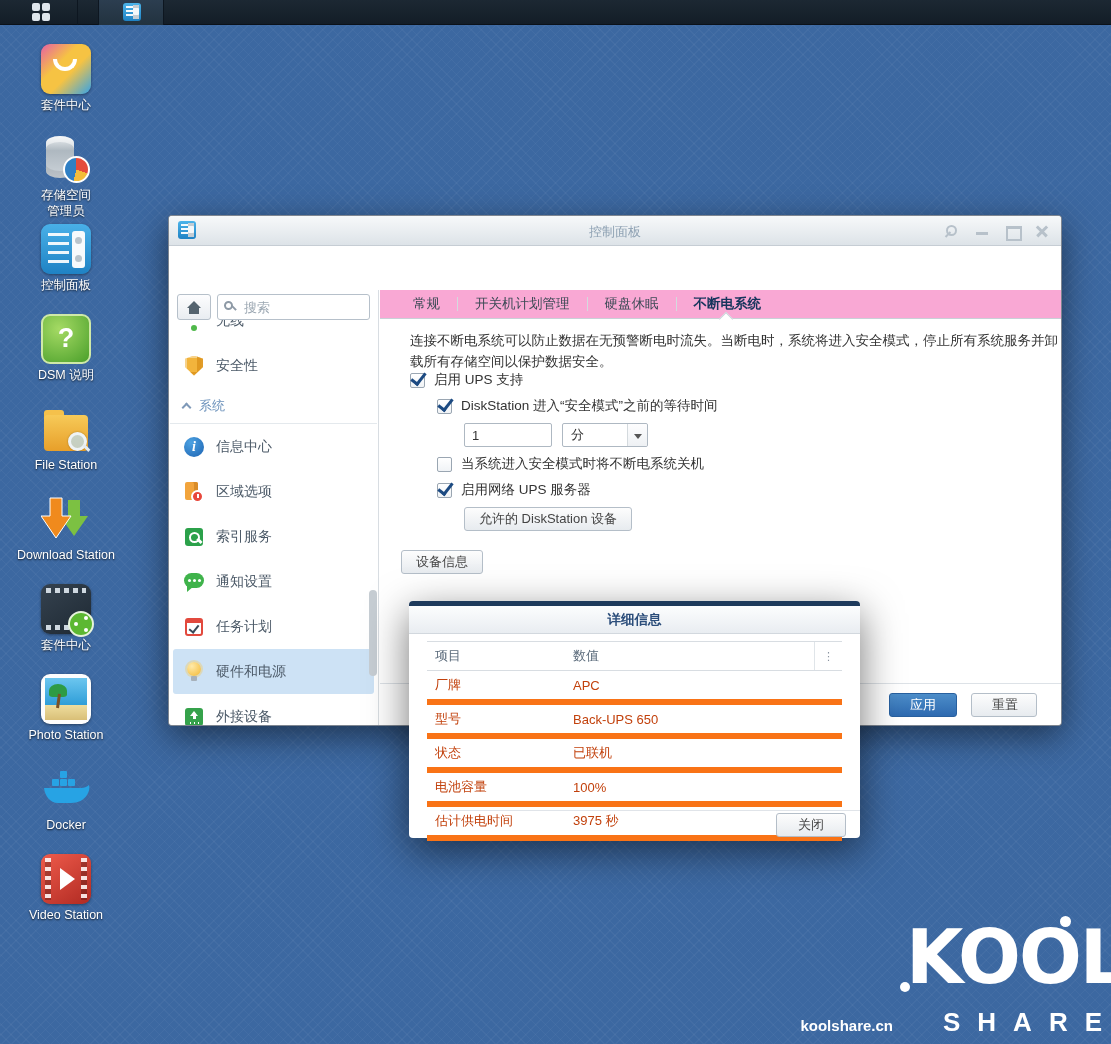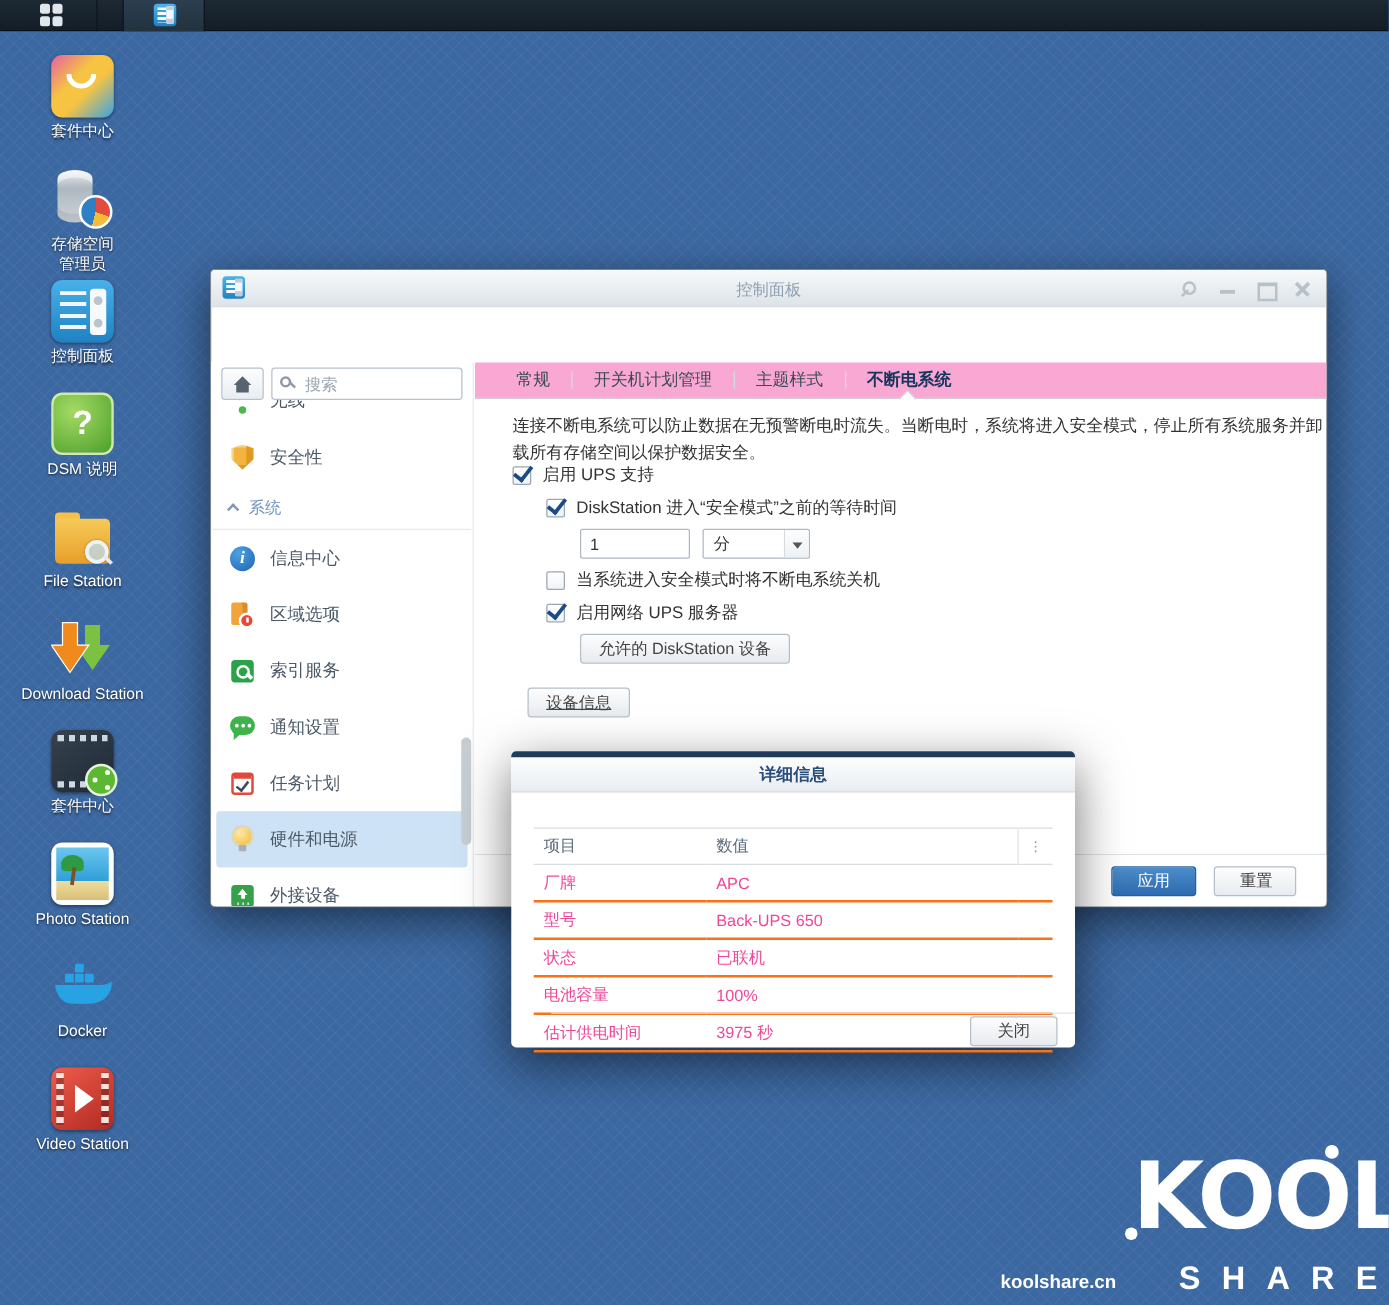--- a/index.html
+++ b/index.html
@@ -225,40 +225,40 @@
   .select .arrow-zone { position:absolute; right:0; top:0; bottom:0; width:20px; border-left:1px solid #d4dade;
               background:linear-gradient(#fdfdfe,#eef1f4); border-radius:0 2px 2px 0; }
   .select .arrow-zone::after { content:""; position:absolute; left:6px; top:10px; width:0; height:0;
               border-left:4px solid transparent; border-right:4px solid transparent; border-top:5px solid #555; }
   .row-cb3 { left:57px; top:136px; }
   .row-cb4 { left:57px; top:162px; }
   .btn { display:inline-flex; align-items:center; justify-content:center; height:24px; padding:0 14px;
          border:1px solid #b4bec8; border-radius:3px; background:linear-gradient(#fdfdfd,#e7ebef);
          color:#444; font-size:13px; cursor:pointer; }
   .btn-allowed { position:absolute; left:84px; top:188px; }
-  .btn-devinfo { position:absolute; left:42px; top:231px;text-decoration:underline; }
+  .btn-devinfo { position:absolute; left:21px; top:231px; }
   .pane-footer { position:absolute; left:0; right:0; bottom:0; height:42px; border-top:1px solid #dde2e7;
          display:flex; justify-content:flex-end; align-items:center; gap:14px; padding:0 24px; background:#fff;
          border-radius:0 0 4px 0; }
   .btn-primary { background:linear-gradient(#4c8dc9,#2e6ab0); border-color:#28609f; color:#fff; min-width:68px; }
   .btn-reset { min-width:66px;padding-left:16px; }
 
   
   .dialog { position:absolute; left:409px; top:601px; width:451px; height:237px; background:#fff;
             border-radius:4px; box-shadow:0 12px 40px rgba(0,0,0,.55); z-index:20; }
   .dlg-topbar { height:5px; background:#1e3a5c; border-radius:4px 4px 0 0; }
   .dlg-title { height:28px; line-height:28px; text-align:center; font-size:13.5px; font-weight:bold;
             color:#2b4d7a; background:linear-gradient(#fcfdfe,#e9edf1); border-bottom:1px solid #d2d8de; }
   .dlg-body { padding:7px 18px 0; }
-  .dlg-table { width:100%; border-collapse:collapse; font-size:13px;margin-top:21px; }
+  .dlg-table { width:100%; border-collapse:collapse; font-size:13px; }
   .dlg-table th { text-align:left; font-weight:normal; color:#5b6b7b; padding:5px 8px;
             border-top:1px solid #d8dde2; border-bottom:1px solid #d8dde2; }
   .dlg-table th.col-menu { width:16px; color:#8a94a0; border-left:1px solid #e0e5e9; text-align:center;
             cursor:pointer; font-size:11px; }
-  .dlg-table td { color:#ec4899; padding:5px 8px; border-bottom:2px solid #f97316; }
+  .dlg-table td { color:#c2410c; padding:5px 8px; border-bottom:6px solid #f97316; }
   .dlg-table .c1 { width:138px; }
   .dlg-footer { position:absolute; left:0; right:0; bottom:0; height:28px; border-top:1px solid #e0e4e9;
             display:flex; justify-content:flex-end; align-items:center; padding:0 14px;margin-left:32px; }
   .btn-close { min-width:70px; }
 
   
   .watermark { position:absolute; right:0; bottom:2px; width:320px; height:122px; color:#fff; z-index:2; }
   .wm-kool { position:absolute; right:-14px; top:0; font-size:74px; font-weight:bold; line-height:1;
             letter-spacing:-2px; font-family:"DejaVu Sans",sans-serif; }
   .wm-kool::before { content:""; position:absolute; right:54px; top:-4px; width:11px; height:11px;
@@ -458,21 +458,21 @@
       </div>
       <div class="side-scrollbar"></div>
     </div>
 
     <div class="content">
       <div class="tabs">
         <div class="tab">常规</div>
         <span class="tab-sep"></span>
         <div class="tab">开关机计划管理</div>
         <span class="tab-sep"></span>
-        <div class="tab">主题样式</div>
+        <div class="tab">硬盘休眠</div>
         <span class="tab-sep"></span>
         <div class="tab active">不断电系统</div>
       </div>
 
       <div class="tab-body">
         <p class="desc">连接不断电系统可以防止数据在无预警断电时流失。当断电时，系统将进入安全模式，停止所有系统服务并卸载所有存储空间以保护数据安全。</p>
 
         <div class="cb-row row-cb1">
           <span class="checkbox checked"></span>
           <span>启用 UPS 支持</span>

